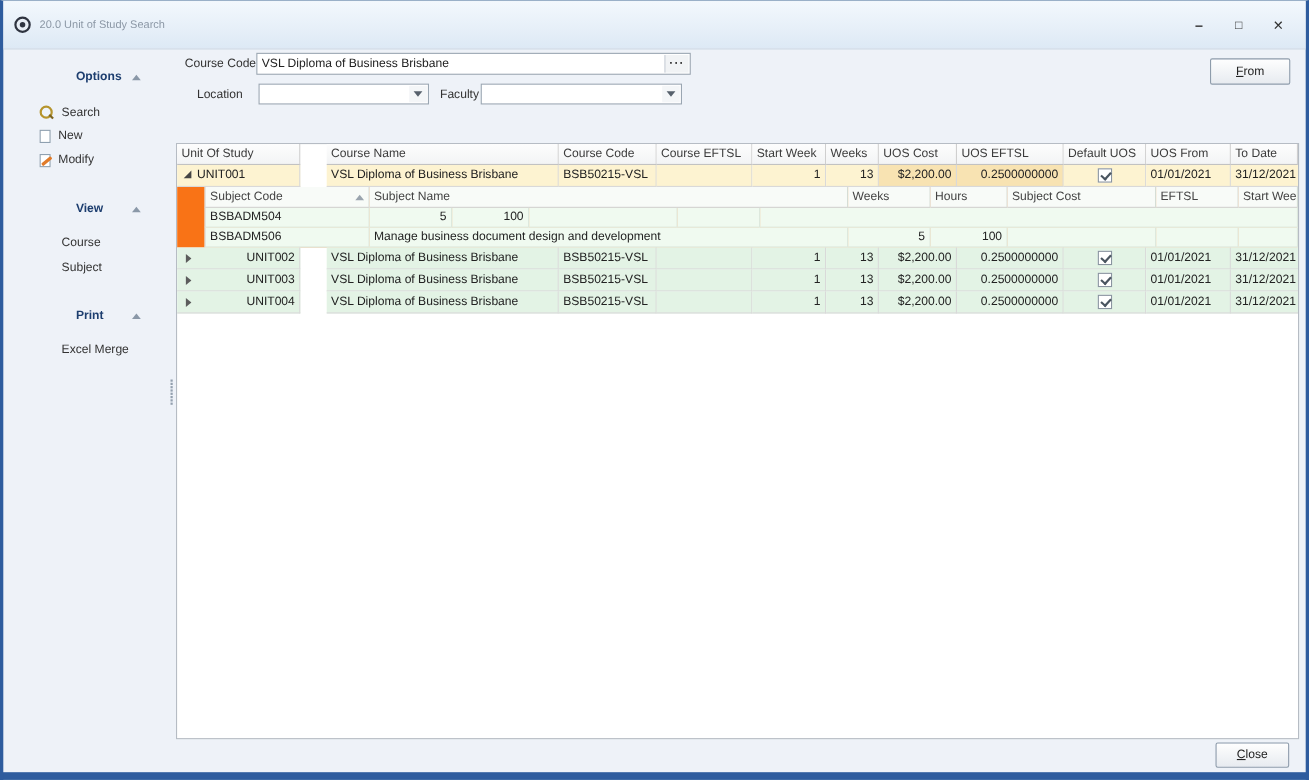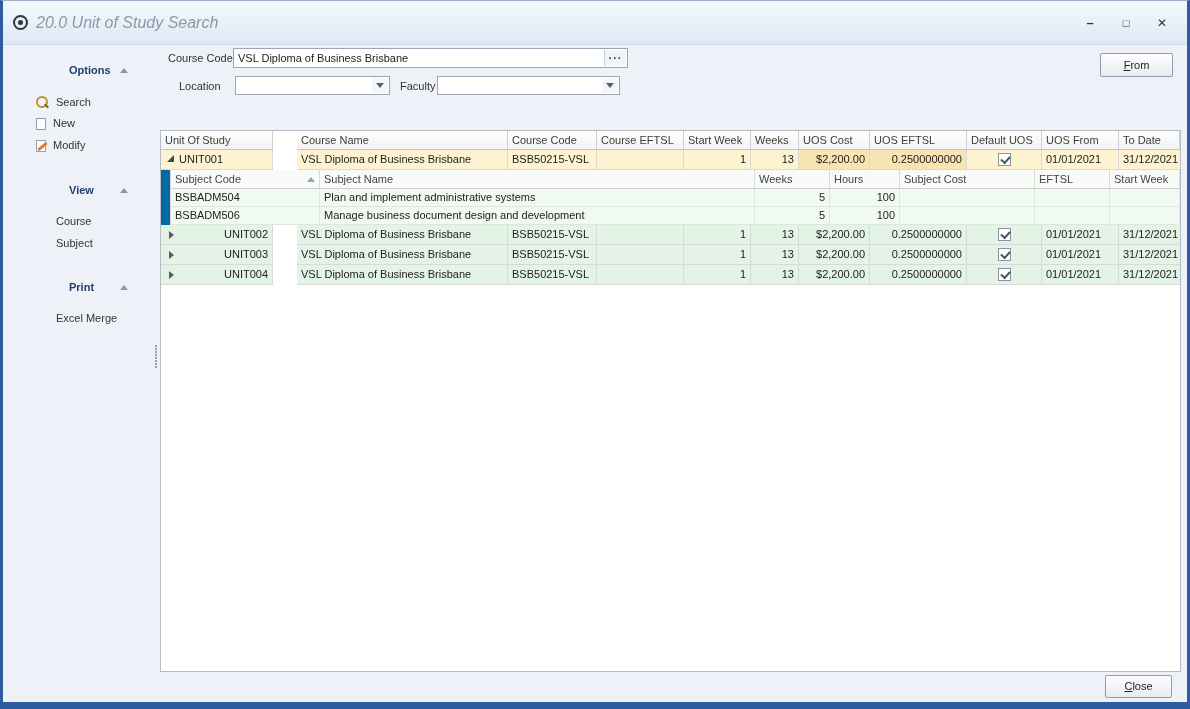--- a/index.html
+++ b/index.html
@@ -10,21 +10,21 @@
     border-left:3px solid #2e5c9e; border-right:3px solid #2e5c9e;
     border-bottom:7px solid #2e5c9e; border-top:1px solid #9ab0c8; overflow:hidden; }
 
   
   .titlebar { height:44px; background:linear-gradient(#f3f8fd,#dde9f5);
     border-bottom:1px solid #ccd8e4; display:flex; align-items:center; padding:0 10px; }
   .app-icon { width:15px; height:15px; border-radius:50%; border:2px solid #2f3440;
     background:#e8eef5; position:relative; margin-right:8px; flex:none; }
   .app-icon::after { content:""; position:absolute; left:3px; top:3px; width:5px; height:5px;
     border-radius:50%; background:#2f3440; }
-  .title { font-size:16px; color:#8c98a6;font-style:italic; }
+  .title { font-size:10px; color:#8c98a6; }
   .win-buttons { margin-left:auto; display:flex; gap:6px; align-items:center; }
   .win-btn { width:30px; height:20px; display:flex; align-items:center; justify-content:center;
     color:#333; cursor:default; }
   .glyph-min { font-size:13px; font-weight:bold; }
   .glyph-max { font-size:11px; }
   .glyph-close { font-size:12px; }
 
   
   .content { position:relative; height:657px; }
 
@@ -99,21 +99,21 @@
   .exp-open { width:0; height:0; border-left:7px solid transparent; border-bottom:7px solid #454545;
     margin:0 5px 2px 2px; flex:none; }
   .exp-closed { width:0; height:0; border-top:4px solid transparent; border-bottom:4px solid transparent;
     border-left:5px solid #5c5c5c; margin:0 7px 0 4px; flex:none; }
 
   .checkbox { width:13px; height:13px; background:#fff; border:1px solid #8a94a0; position:relative; }
   .checkbox.checked::after { content:""; position:absolute; left:2px; top:2px; width:7px; height:4px;
     border-left:2px solid #4a5560; border-bottom:2px solid #4a5560; transform:rotate(-48deg); }
 
   
-  .sub-block { padding-left:9px; background:#0369a1; }
+  .sub-block { padding-left:25px; background:#f97316; }
   .srow-h .c { height:19px; line-height:18px; background:#f8fbf8; color:#444;
     border-right:1px solid #d5ddd5; border-bottom:1px solid #cfcfcf; }
   .srow .c { height:18px; line-height:17px; background:#f0faf0;
     border-right:1px solid #dde8dd; border-bottom:1px solid #dde8dd; }
   .s0{width:150px; border-left:1px solid #d9d9d9;} .s1{width:435px;} .s2{width:75px;}
   .s3{width:70px;} .s4{width:135px;} .s5{width:75px;} .s6{flex:1; border-right:none;}
   .srow-h .s0 { display:flex; align-items:center; }
   .tri-asc { width:0; height:0; border-left:4px solid transparent; border-right:4px solid transparent;
     border-bottom:5px solid #9aa4ae; margin-left:auto; }
 </style>
@@ -256,21 +256,20 @@
               </div>
             <div class="c s1">Subject Name</div>
             <div class="c s2">Weeks</div>
             <div class="c s3">Hours</div>
             <div class="c s4">Subject Cost</div>
             <div class="c s5">EFTSL</div>
             <div class="c s6">Start Week</div>
           </div>
           <div class="grow srow">
             <div class="c s0">BSBADM504</div>
-            <div class="c s1">Plan and implement administrative systems</div>
             <div class="c s2 num">5</div>
             <div class="c s3 num">100</div>
             <div class="c s4"></div>
             <div class="c s5"></div>
             <div class="c s6"></div>
           </div>
           <div class="grow srow">
             <div class="c s0">BSBADM506</div>
             <div class="c s1">Manage business document design and development</div>
             <div class="c s2 num">5</div>

